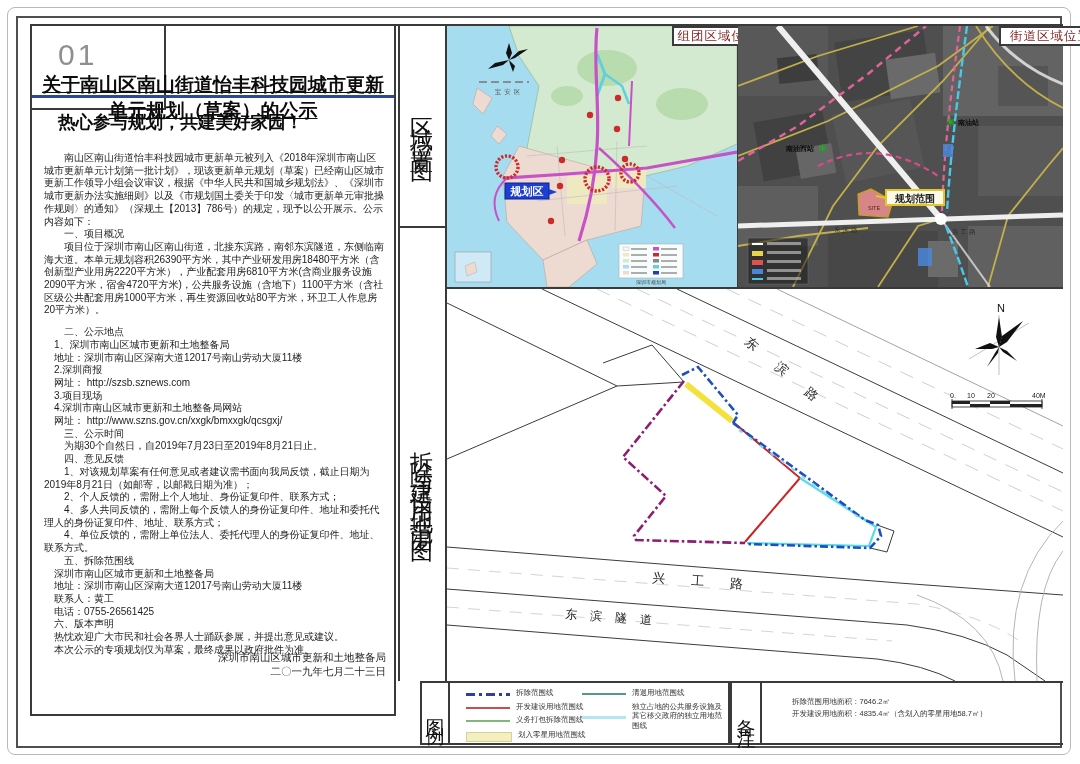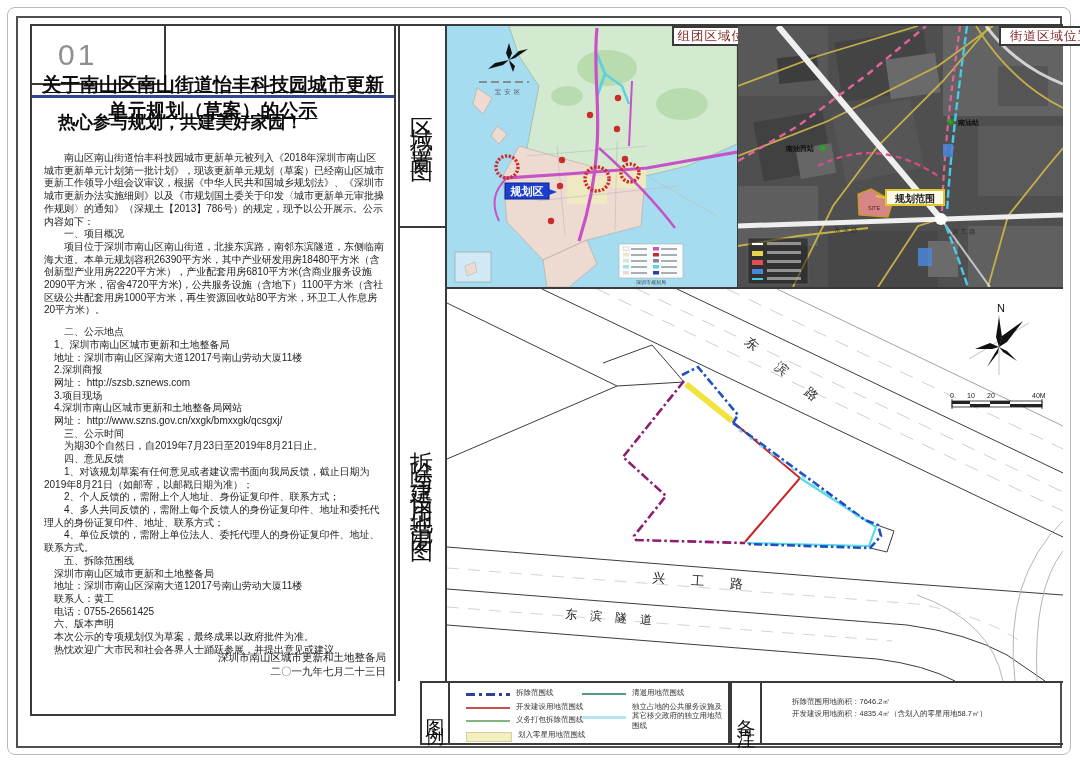--- a/index.html
+++ b/index.html
@@ -4,21 +4,21 @@
 <style>
   html,body{margin:0;padding:0;}
   body{width:1080px;height:764px;position:relative;background:#fff;
        font-family:"Liberation Sans",sans-serif;color:#1a1a1a;overflow:hidden;}
   .abs{position:absolute;}
   .frame-outer{left:7px;top:7px;width:1062px;height:746px;border:1px solid #b9b9b9;border-radius:8px;}
   .frame-inner{left:16px;top:16px;width:1042px;height:728px;border:2px solid #4f4f4f;}
   .ln{background:#3a3a3a;position:absolute;}
   
   .panel{left:30px;top:24px;width:366px;height:692px;border:2px solid #3a3a3a;box-sizing:border-box;background:#fff;}
-  .numbox{left:30px;top:24px;width:136px;height:61px;border-right:2px solid #3a3a3a;border-bottom:2px solid #3a3a3a;
+  .numbox{left:30px;top:24px;width:136px;height:86px;border-right:2px solid #3a3a3a;border-bottom:2px solid #3a3a3a;
           box-sizing:border-box;font-size:30px;color:#8f8f8f;letter-spacing:3px;padding:14px 0 0 28px;}
   .ntitle{left:36px;top:72px;width:354px;text-align:center;font-weight:bold;font-size:19px;color:#0c0c0c;text-decoration:underline;}
   .underline{left:32px;top:95px;width:362px;height:3px;background:#2e4896;}
   .slogan{left:58px;top:110px;font-size:17.5px;font-weight:bold;color:#0c0c0c;}
   .nbody{left:44px;top:152px;width:342px;font-size:10px;line-height:12.7px;color:#1c1c1c;}
   .bline{white-space:pre-wrap;min-height:12.7px;}
   .bline.blank{height:9px;min-height:9px;}
   .sig{left:44px;top:650px;width:342px;text-align:right;font-size:10.5px;line-height:14px;color:#1c1c1c;}
   
   .vbox{border-left:2px solid #3a3a3a;border-right:2px solid #3a3a3a;box-sizing:border-box;
@@ -67,22 +67,22 @@
     <div class="bline">　　1、对该规划草案有任何意见或者建议需书面向我局反馈，截止日期为2019年8月21日（如邮寄，以邮戳日期为准）；</div>
     <div class="bline">　　2、个人反馈的，需附上个人地址、身份证复印件、联系方式；</div>
     <div class="bline">　　4、多人共同反馈的，需附上每个反馈人的身份证复印件、地址和委托代理人的身份证复印件、地址、联系方式；</div>
     <div class="bline">　　4、单位反馈的，需附上单位法人、委托代理人的身份证复印件、地址、联系方式。</div>
     <div class="bline">　　五、拆除范围线</div>
     <div class="bline">　深圳市南山区城市更新和土地整备局</div>
     <div class="bline">　地址：深圳市南山区深南大道12017号南山劳动大厦11楼</div>
     <div class="bline">　联系人：黄工</div>
     <div class="bline">　电话：0755-26561425</div>
     <div class="bline">　六、版本声明</div>
+    <div class="bline">　热忱欢迎广大市民和社会各界人士踊跃参展，并提出意见或建议。</div>
     <div class="bline">　本次公示的专项规划仅为草案，最终成果以政府批件为准。</div>
-    <div class="bline">　热忱欢迎广大市民和社会各界人士踊跃参展，并提出意见或建议。</div>
   </div>
 <div class="abs sig">
   <div>深圳市南山区城市更新和土地整备局</div>
   <div>二〇一九年七月二十三日</div>
 </div>
 
 <div class="abs vbox" style="left:398px;top:24px;width:49px;height:204px;">
   <div class="vtext">区域位置图</div>
 </div>
 <div class="abs vbox" style="left:398px;top:228px;width:49px;height:453px;">

